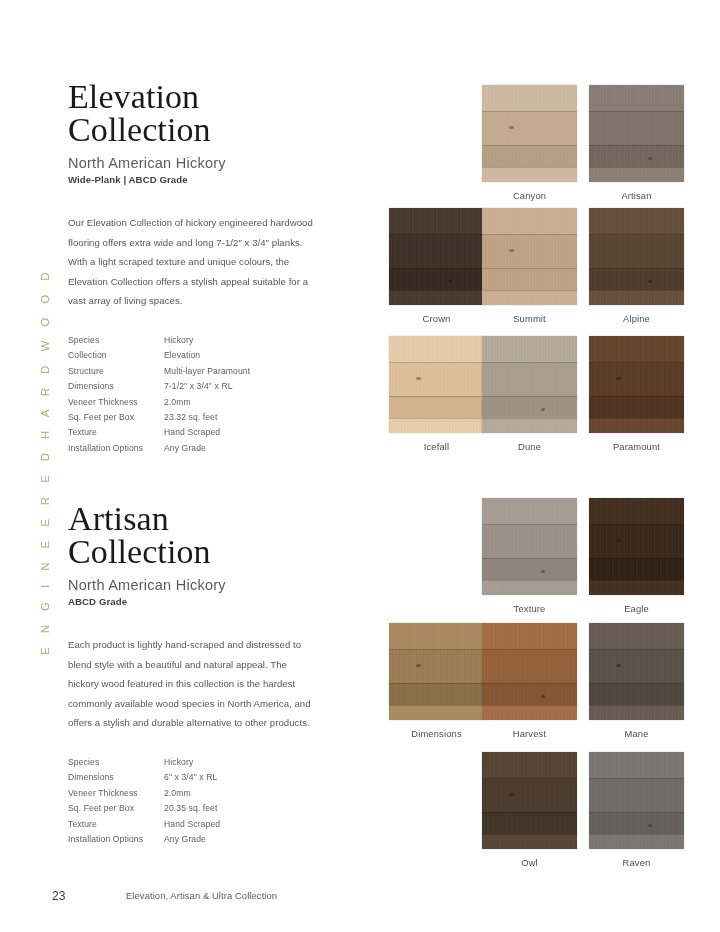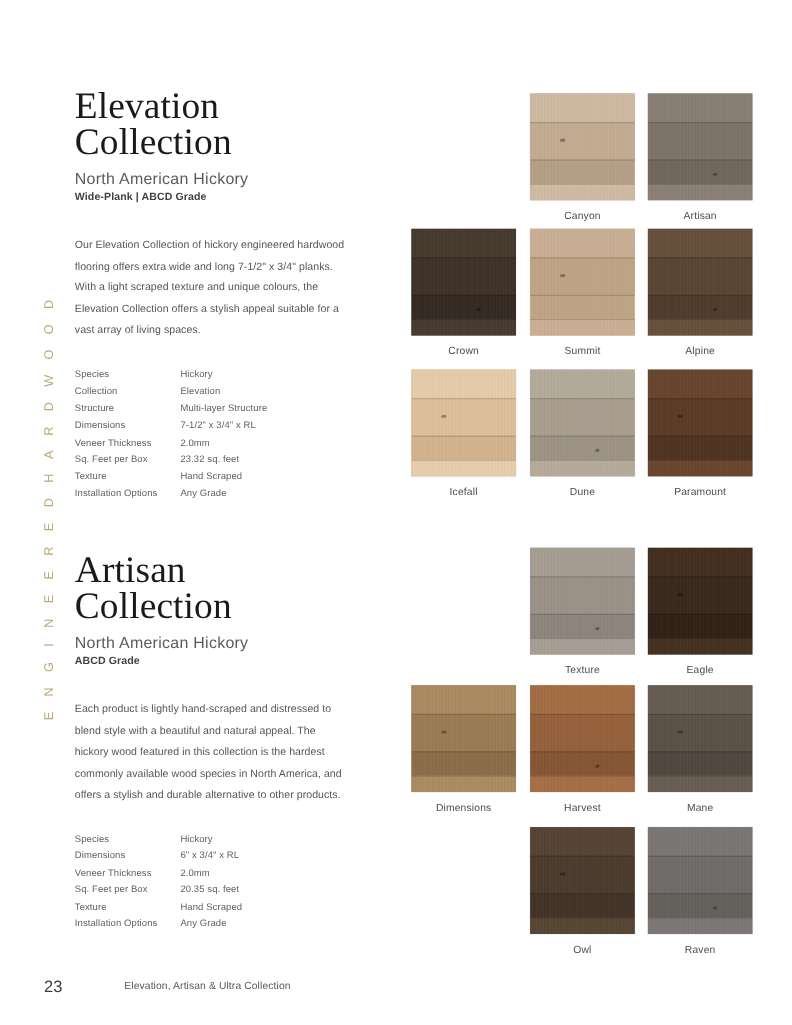--- a/index.html
+++ b/index.html
@@ -111,21 +111,21 @@
     left: 0;
     width: 311px;
     height: 97px;
     text-decoration: underline;
   }
   .swatch-cell {
     position: absolute;
     width: 95px;
     height: 97px;
   }
-  .swatch-cell.c0 { left: 0px; }
+  .swatch-cell.c0 { left: 15px; }
   .swatch-cell.c1 { left: 108px; }
   .swatch-cell.c2 { left: 215px; }
 
   .swatch-img {
     width: 95px;
     height: 97px;
     position: relative;
     overflow: hidden;
     box-shadow: 0 0 0 0.5px rgba(0,0,0,0.10);
   }
@@ -174,28 +174,28 @@
     position: absolute;
     left: 40px;
     top: 889px;
     width: 640px;
     font-size: 9.4px;
     color: #58595d;
     letter-spacing: 0.1px;
   }
   .footer .pg {
     position: absolute;
-    left: 0;
+    left: 12px;
     top: 0;
-    font-size: 15px;
+    font-size: 12px;
     color: #3c3d41;
   }
   .footer .ft {
     position: absolute;
-    left: 36px;
+    left: 49px;
     top: 1px;
     padding-left: 37px;
   }
 </style>
 </head>
 <body>
 
 <div class="side-tab">
   <div class="side-tab-text">E N G I N E E R E D   H A R D W O O D</div>
 </div>
@@ -213,21 +213,21 @@
         <tr>
           <td class="k">Species</td>
           <td>Hickory</td>
         </tr>
         <tr>
           <td class="k">Collection</td>
           <td>Elevation</td>
         </tr>
         <tr>
           <td class="k">Structure</td>
-          <td>Multi-layer Structure</td>
+          <td>Multi-layer Paramount</td>
         </tr>
         <tr>
           <td class="k">Dimensions</td>
           <td>7-1/2" x 3/4" x RL</td>
         </tr>
         <tr>
           <td class="k">Veneer Thickness</td>
           <td>2.0mm</td>
         </tr>
         <tr>

